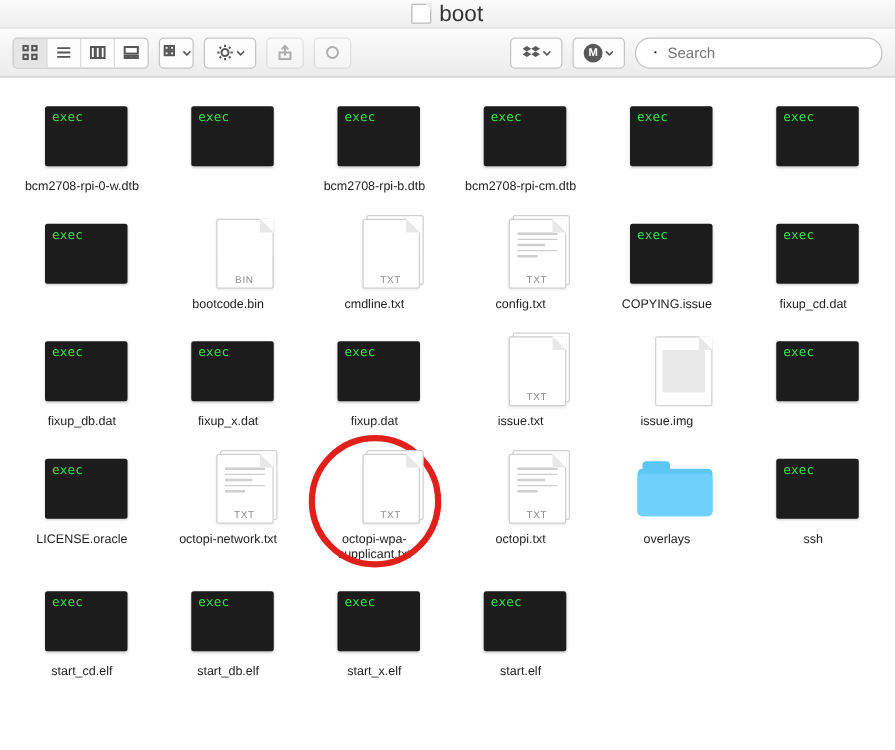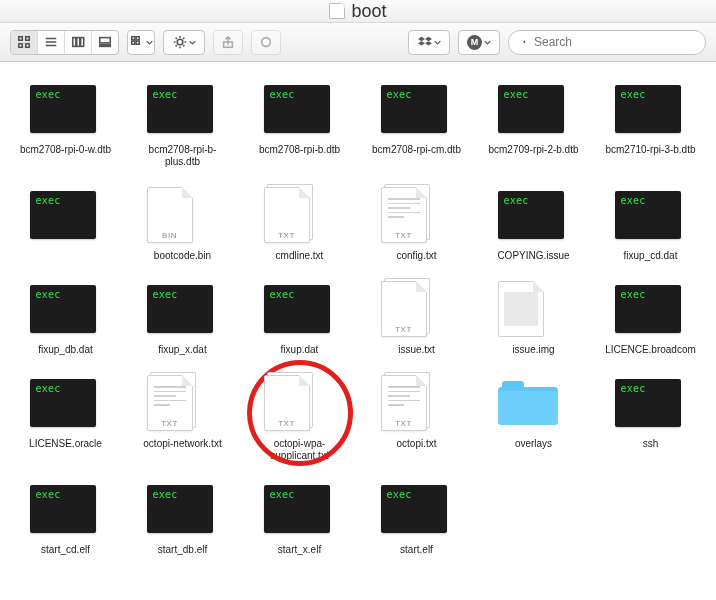--- a/index.html
+++ b/index.html
@@ -13,21 +13,21 @@
 .tb-btn.active{background:#e6e6e6}
 .tb-btn svg{width:14px;height:14px;fill:none;stroke:#555;stroke-width:1.8}
 .tb-single{border:1px solid #c5c5c5;border-radius:4px;height:23px;min-width:28px;display:flex;align-items:center;justify-content:center;background:#fdfdfd;color:#595959}
 .tb-single svg{width:14px;height:14px;fill:none;stroke:#595959;stroke-width:1.8}
 .disabled{opacity:.45}
 .spacer{flex:1}
 .search{display:flex;align-items:center;height:23px;width:168px;border:1px solid #c5c5c5;border-radius:12px;background:#fff;padding:0 14px;color:#9b9b9b;gap:6px}
 .search input{border:none;outline:none;font-size:12px;flex:1;color:#333;background:transparent}
 .files{padding:18px 10px;display:grid;grid-template-columns:repeat(6,1fr);gap:18px 6px;justify-items:center;align-content:start;height:calc(600px - 60px);overflow:auto}
 .item{width:108px;display:flex;flex-direction:column;align-items:center;text-align:center;position:relative}
-.icon-wrap{width:72px;height:58px;display:flex;align-items:center;justify-content:flex-start;margin-bottom:6px;position:relative}
+.icon-wrap{width:72px;height:58px;display:flex;align-items:center;justify-content:flex-end;margin-bottom:6px;position:relative}
 .label{font-size:10px;line-height:1.2;color:#222;word-break:break-word;max-width:100px}
 
 .exec-icon{width:66px;height:48px;background:#1c1c1c;border-radius:2px;position:relative;box-shadow:0 1px 2px rgba(0,0,0,.2)}
 .exec-icon::before{content:"exec";position:absolute;top:4px;left:6px;font-size:10px;color:#34e24b;font-family:Menlo,monospace;letter-spacing:.2px}
 
 .doc{width:44px;height:54px;background:#fff;border:1px solid #d0d0d0;border-radius:2px;position:relative;box-shadow:0 1px 2px rgba(0,0,0,.08)}
 .doc::after{content:"";position:absolute;right:-1px;top:-1px;width:0;height:0;border-top:11px solid #fff;border-left:11px solid #e8e8e8;box-shadow:-1px 1px 0 #d0d0d0 inset}
 .doc .lines{position:absolute;top:10px;left:6px;right:6px}
 .doc .lines span{display:block;height:1.5px;background:#cfcfcf;margin-bottom:3px}
 .doc .badge{position:absolute;bottom:2px;width:100%;text-align:center;font-size:8px;color:#8a8a8a;letter-spacing:.5px}
@@ -157,45 +157,42 @@
     <div class="item">
       <div class="icon-wrap">
         <div class="exec-icon"></div>
       </div>
       <div class="label">bcm2708-rpi-0-w.dtb</div>
     </div>
     <div class="item">
       <div class="icon-wrap">
         <div class="exec-icon"></div>
       </div>
-      <div class="label">bcm2708-rpi-b-plus.dtb</div>
     </div>
     <div class="item">
       <div class="icon-wrap">
         <div class="exec-icon"></div>
       </div>
       <div class="label">bcm2708-rpi-b.dtb</div>
     </div>
     <div class="item">
       <div class="icon-wrap">
         <div class="exec-icon"></div>
       </div>
       <div class="label">bcm2708-rpi-cm.dtb</div>
     </div>
     <div class="item">
       <div class="icon-wrap">
         <div class="exec-icon"></div>
       </div>
-      <div class="label">bcm2709-rpi-2-b.dtb</div>
-    </div>
-    <div class="item">
-      <div class="icon-wrap">
-        <div class="exec-icon"></div>
-      </div>
-      <div class="label">bcm2710-rpi-3-b.dtb</div>
+    </div>
+    <div class="item">
+      <div class="icon-wrap">
+        <div class="exec-icon"></div>
+      </div>
     </div>
     <div class="item">
       <div class="icon-wrap">
         <div class="exec-icon"></div>
       </div>
     </div>
     <div class="item">
       <div class="icon-wrap">
         <div class="doc">
           <div class="badge">BIN</div>
@@ -269,21 +266,20 @@
         <div class="img-doc">
           <div class="inner"></div>
         </div>
       </div>
       <div class="label">issue.img</div>
     </div>
     <div class="item">
       <div class="icon-wrap">
         <div class="exec-icon"></div>
       </div>
-      <div class="label">LICENCE.broadcom</div>
     </div>
     <div class="item">
       <div class="icon-wrap">
         <div class="exec-icon"></div>
       </div>
       <div class="label">LICENSE.oracle</div>
     </div>
     <div class="item">
       <div class="icon-wrap">
         <div class="doc stacked">

